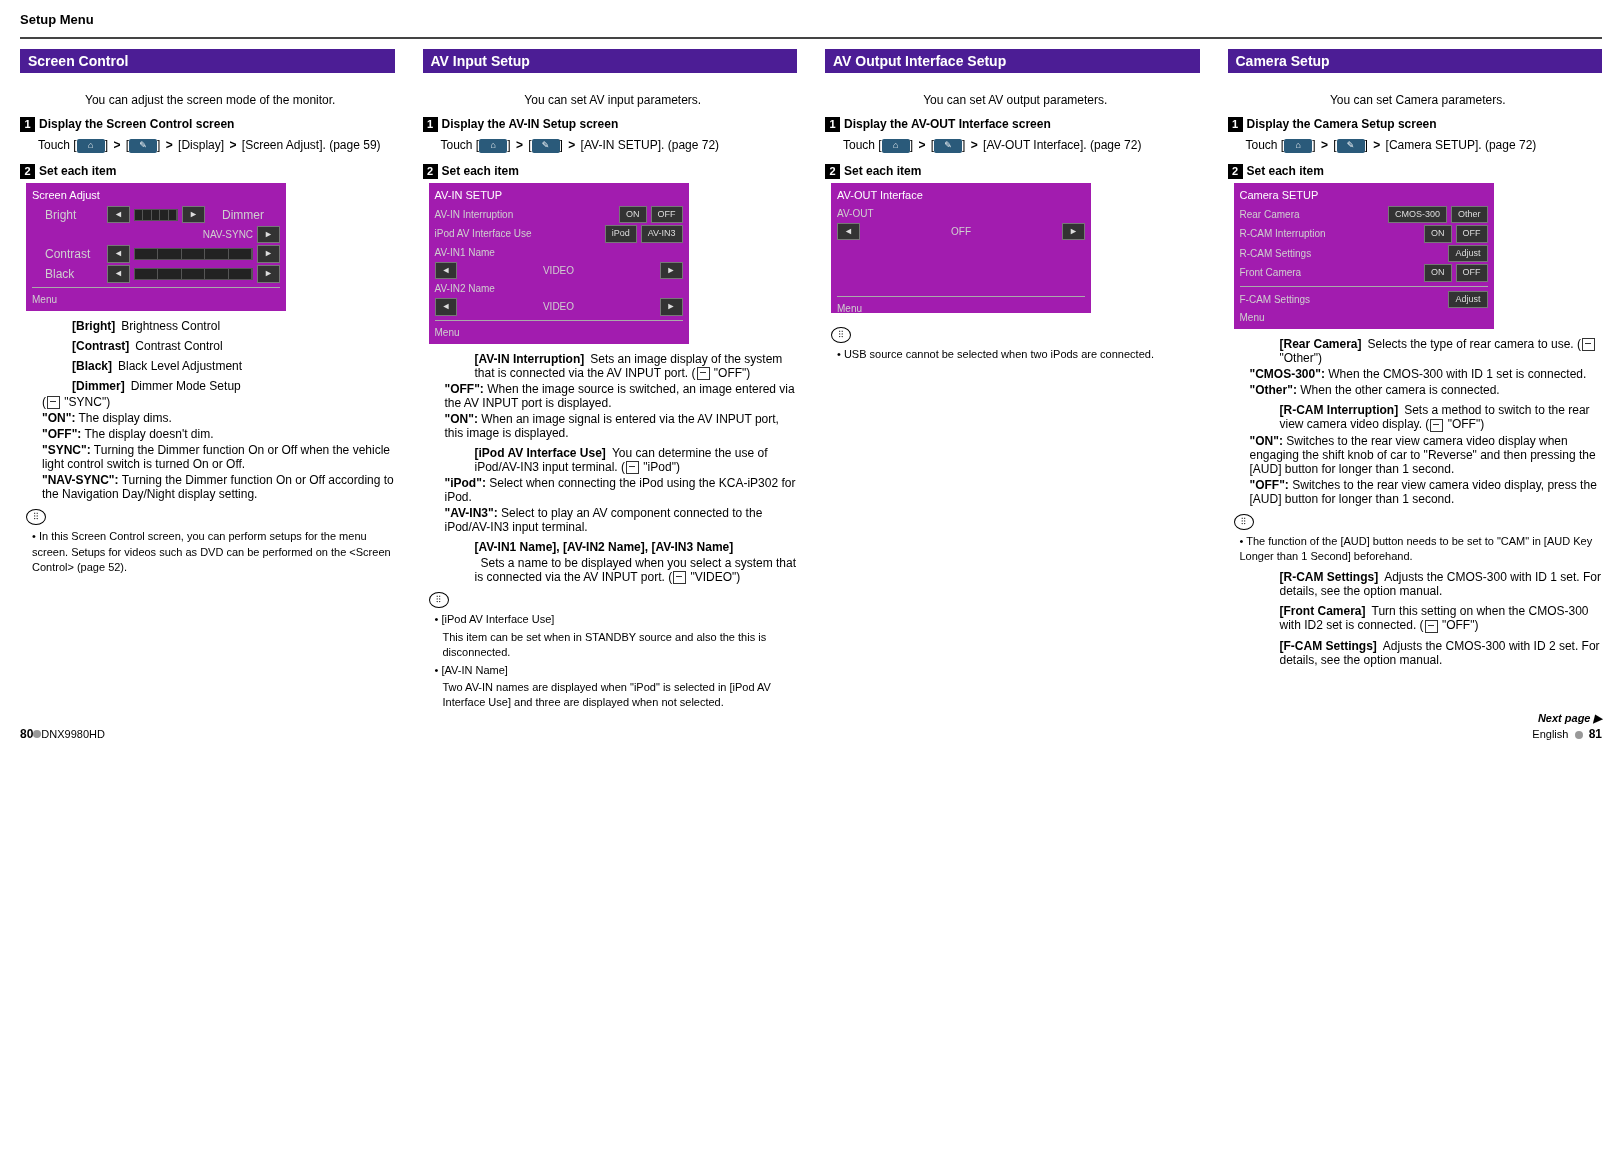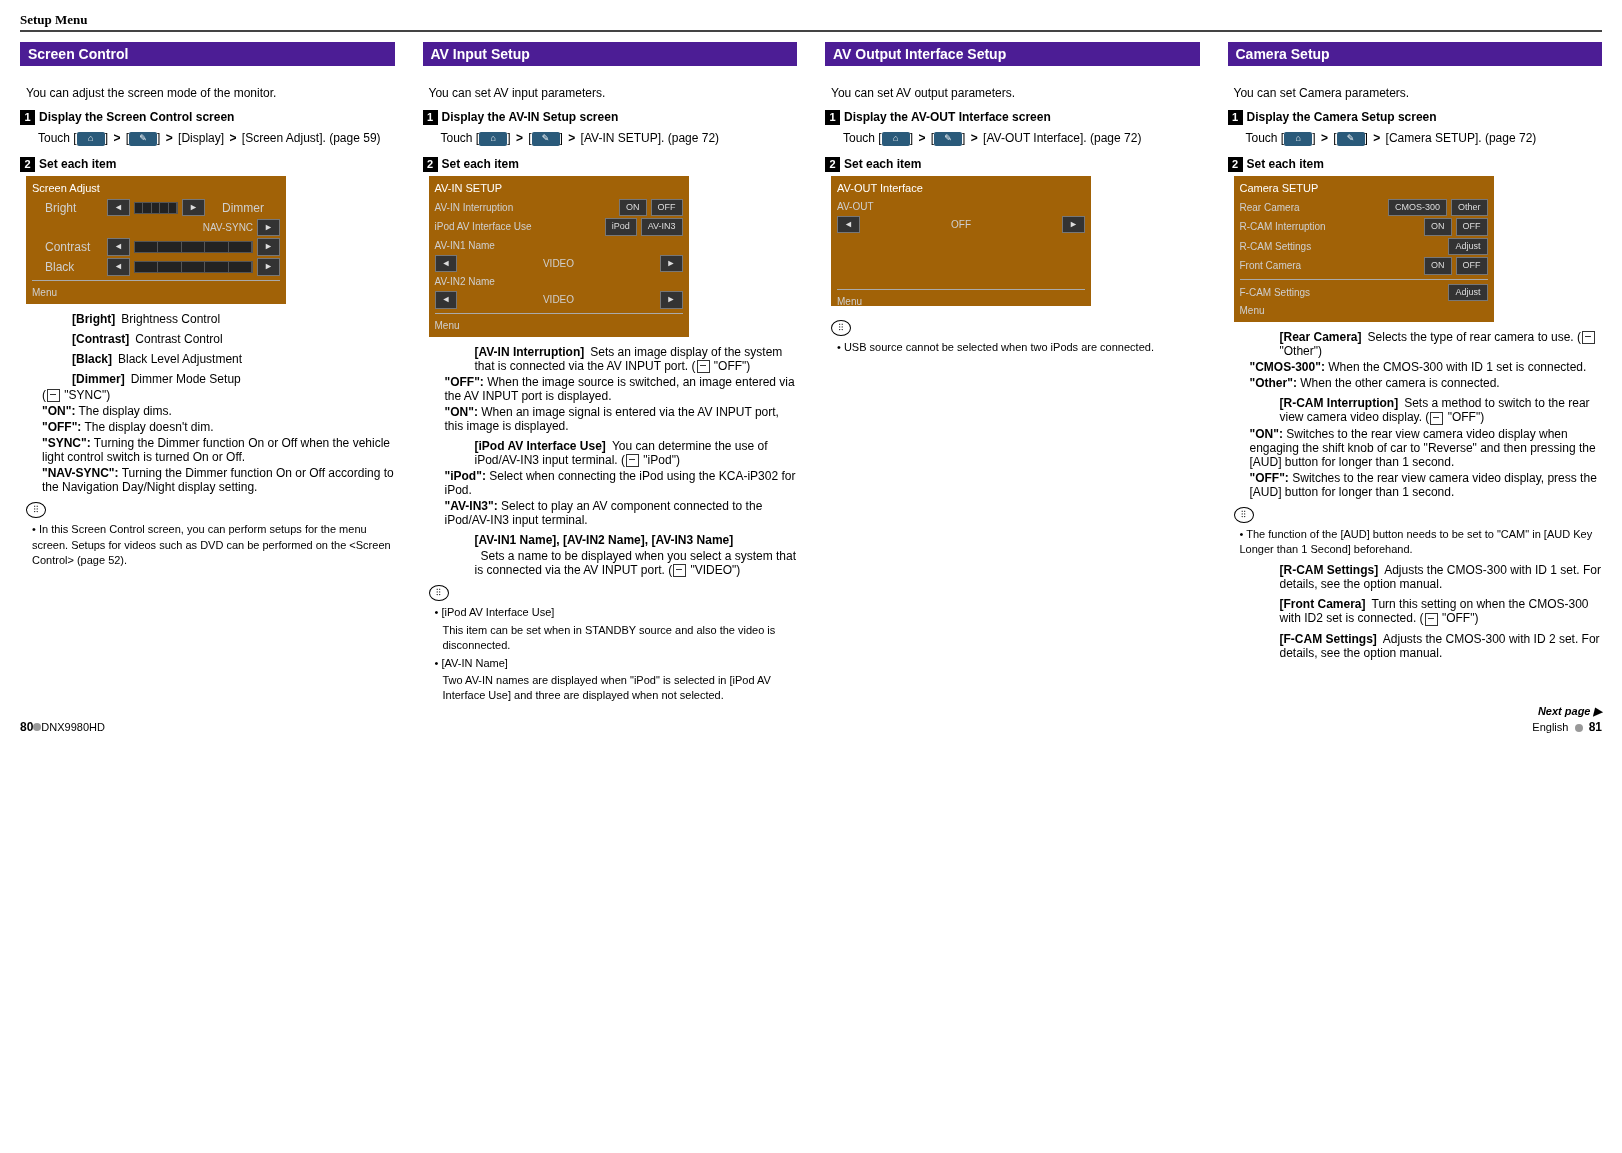--- a/index.html
+++ b/index.html
@@ -12,23 +12,22 @@
     background: #fff;
   }
   .page {
     width: 1622px;
     position: relative;
     padding: 12px 20px 40px 20px;
     box-sizing: border-box;
   }
   .top-bar {
     border-bottom: 2px solid #444;
-    padding-bottom: 2px;
+    padding-bottom: 10px;
     margin-bottom: 10px;
-    font-family: Liberation Serif, serif;
   }
   .top-title {
     font-weight: bold;
     font-size: 13px;
   }
   .columns {
     display: flex;
     gap: 28px;
   }
   .col {
@@ -38,20 +37,21 @@
   .section-head {
     background: #4c1d95;
     color: #fff;
     font-weight: bold;
     font-size: 14px;
     padding: 4px 8px;
     margin-bottom: 6px;
   }
   .intro {
     margin: 20px 0 10px 6px;
+    text-align: center;
   }
   .step {
     display: flex;
     align-items: baseline;
     gap: 4px;
     margin: 8px 0 4px 0;
     font-weight: bold;
   }
   .step .num {
     display: inline-block;
@@ -75,21 +75,21 @@
     height: 14px;
     background: #2a5a7a;
     color: #fff;
     font-size: 9px;
     border-radius: 2px;
     vertical-align: middle;
   }
   .gt { font-weight: bold; margin: 0 2px;}
   .img-box {
     width: 260px;
-    background: #a16207;
+    background: #a21caf;
     color: #cfcfcf;
     font-size: 10px;
     padding: 4px 6px;
     margin: 4px 0 8px 6px;
     box-sizing: border-box;
     line-height: 1.5;
   }
   .img-box .title { color:#fff; font-size:11px; }
   .img-box .row { display:flex; align-items:center; gap:4px; margin:2px 0;}
   .img-box .slider {
@@ -296,21 +296,21 @@
 
       <div class="def"><span class="term">[iPod AV Interface Use]</span><span class="desc"><span>You can determine the use of iPod/AV-IN3 input terminal. (</span><span class="book-icon"></span> <span>"iPod")</span></span></div>
       <div class="sub"><span class="k">"iPod":</span> <span>Select when connecting the iPod using the KCA-iP302 for iPod.</span></div>
       <div class="sub"><span class="k">"AV-IN3":</span> <span>Select to play an AV component connected to the iPod/AV-IN3 input terminal.</span></div>
 
       <div class="def"><span class="term">[AV-IN1 Name], [AV-IN2 Name], [AV-IN3 Name]</span></div>
       <div class="def" style="margin-top:0"><span class="desc"><span>Sets a name to be displayed when you select a system that is connected via the AV INPUT port. (</span><span class="book-icon"></span> <span>"VIDEO")</span></span></div>
 
       <div class="note-icon">⁝⁝</div>
       <div class="note">[iPod AV Interface Use]</div>
-      <div class="nestnote">This item can be set when in STANDBY source and also the video is disconnected.</div>
+      <div class="nestnote">This item can be set when in STANDBY source and also the this is disconnected.</div>
       <div class="note">[AV-IN Name]</div>
       <div class="nestnote">Two AV-IN names are displayed when "iPod" is selected in [iPod AV Interface Use] and three are displayed when not selected.</div>
     </div>
 
     <div class="col">
       <div class="section-head">AV Output Interface Setup</div>
       <div class="intro">You can set AV output parameters.</div>
 
       <div class="step">
           <span class="num">1</span>

